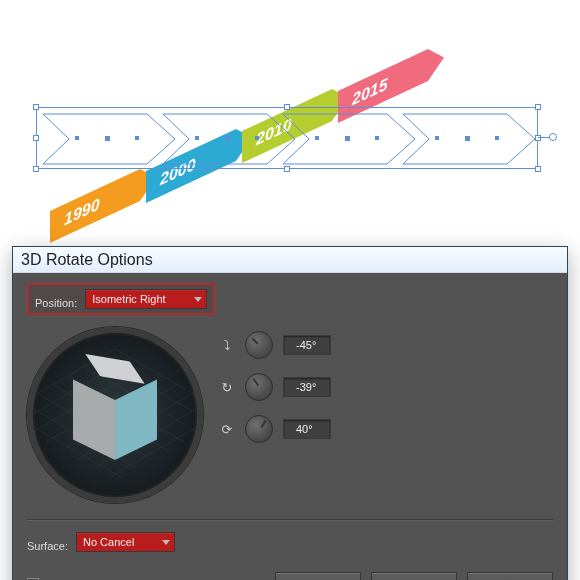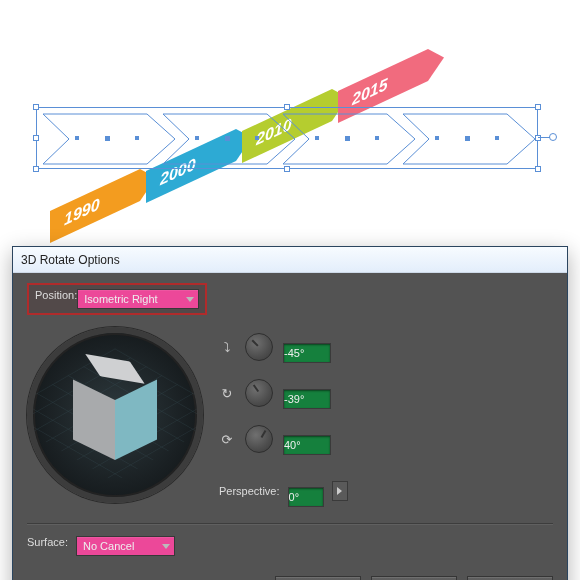--- a/index.html
+++ b/index.html
@@ -39,31 +39,31 @@
   .a4::after { border-left-color:#f16b7e; }
   
   
   .dialog {
     position: absolute; left: 12px; top: 246px; width: 556px;
     border: 1px solid #2b455f; background: #ecf3fb;
     box-shadow: 0 6px 20px rgba(0,0,0,.3);
   }
   .titlebar {
     height: 26px; background: linear-gradient(#f7fbff,#e3eefb);
-    display:flex; align-items:center; padding: 0 8px; font-size:12px; color:#222;
+    display:flex; align-items:center; padding: 0 8px; font-size:16px; color:#222;
     border-bottom:1px solid #cdd9e8;
   }
   .dialog-body { background: #535353; padding: 10px 14px 12px; color:#ddd; font-size:11px; }
   .highlight-box {
-    border: 2px solid #b02b2b; padding: 4px 6px; display:inline-flex; align-items:flex-start; 
+    border: 2px solid #b02b2b; padding: 4px 6px; display:inline-flex; align-items:flex-end; gap:8px;
     background: rgba(80,20,20,.15);
   }
   .field-label { color:#ddd; }
   .dropdown {
-    display:inline-flex; align-items:center; background:#ec4899; border:1px solid #383838;
+    display:inline-flex; align-items:center; background:#b91c1c; border:1px solid #383838;
     height:20px; padding:0 4px 0 6px; color:#eee; font-size:11px; gap:28px;
     box-shadow: inset 0 1px 0 rgba(255,255,255,.08);
   }
   .dropdown .caret { width:0;height:0;border-left:4px solid transparent;border-right:4px solid transparent;border-top:5px solid #bbb; }
   
   .preview-row { display:flex; gap:16px; margin-top:12px; align-items:flex-start; }
   .cube-preview {
     width: 176px; height: 176px; border-radius: 50%;
     background: radial-gradient(circle at 50% 50%, #2e3a3e 0%, #1a2023 60%, #0d1112 100%);
     border: 6px solid #3c3c3c; box-shadow: inset 0 0 0 2px #222, 0 0 0 1px #2a2a2a;
@@ -88,32 +88,31 @@
   .angle-row { display:flex; align-items:center; gap:10px; }
   .axis-icon { width:16px; height:16px; color:#ccc; font-size:13px; display:flex; align-items:center; justify-content:center; }
   .dial {
     width:28px; height:28px; border-radius:50%;
     background: radial-gradient(circle at 38% 35%, #707070, #4d4d4d 60%, #3a3a3a);
     border:1px solid #2e2e2e; position:relative;
   }
   .dial::after { content:''; position:absolute; left:50%; top:3px; width:2px; height:8px; background:#333; transform-origin:1px 11px;}
   .d1::after{ transform: rotate(-45deg);} .d2::after{ transform: rotate(-35deg);} .d3::after{ transform: rotate(30deg);}
   .num-input {
-    width:48px; height:20px; background:#15803d; border:1px solid #3a3a3a;
-    color:#eee; font-size:11px; padding:0 0; display:flex; align-items:center;
+    width:48px; height:20px; background:#404040; border:1px solid #3a3a3a;
+    color:#eee; font-size:11px; padding:0 12px; display:flex; align-items:center;
     box-shadow: inset 0 1px 2px rgba(0,0,0,.5);
-    margin-top: 12px;
   }
   .persp-row { display:flex; align-items:center; gap:8px; margin-top:6px; }
   .spinner-btn { width:16px; height:20px; background:#5a5a5a; border:1px solid #3a3a3a;
     display:flex; align-items:center; justify-content:center; }
   .spinner-btn .tri { width:0;height:0;border-top:4px solid transparent;border-bottom:4px solid transparent;border-left:5px solid #ccc;}
   
   .divider { height:1px; background:#3d3d3d; margin:16px 0 12px; box-shadow:0 1px 0 #606060; }
-  .surface-row { display:flex; align-items:flex-start; gap:8px; }
+  .surface-row { display:flex; align-items:flex-end; gap:8px; }
   
   .footer { display:flex; align-items:center; gap:10px; margin-top:20px; }
   .preview-check { display:flex; align-items:center; gap:5px; }
   .checkbox { width:12px; height:12px; border:1px solid #888; background:#4a4a4a;
     display:flex; align-items:center; justify-content:center; font-size:10px; color:#f4a13a; line-height:1;}
   .footer-spacer { flex:1; }
   .btn {
     min-width:86px; height:24px; background:linear-gradient(#5f5f5f,#4c4c4c);
     border:1px solid #353535; color:#e8e8e8; font-size:11px;
     display:inline-flex; align-items:center; justify-content:center;
@@ -213,29 +212,20 @@
               <span>-39°</span>
             </div>
         </div>
         <div class="angle-row">
           <span class="axis-icon">⟳</span>
           <div class="dial d3"></div>
           <div class="num-input">
               <span>40°</span>
             </div>
         </div>
-        <div class="persp-row">
-          <span class="field-label">Perspective:</span>
-          <div class="num-input" style="width:36px">
-              <span>0°</span>
-            </div>
-          <div class="spinner-btn">
-              <span class="tri"></span>
-            </div>
-        </div>
       </div>
     </div>
 
     <div class="divider"></div>
 
     <div class="surface-row">
       <span class="field-label">Surface:</span>
       <div class="dropdown">
         <span>No Cancel</span>
         <span class="caret"></span>

